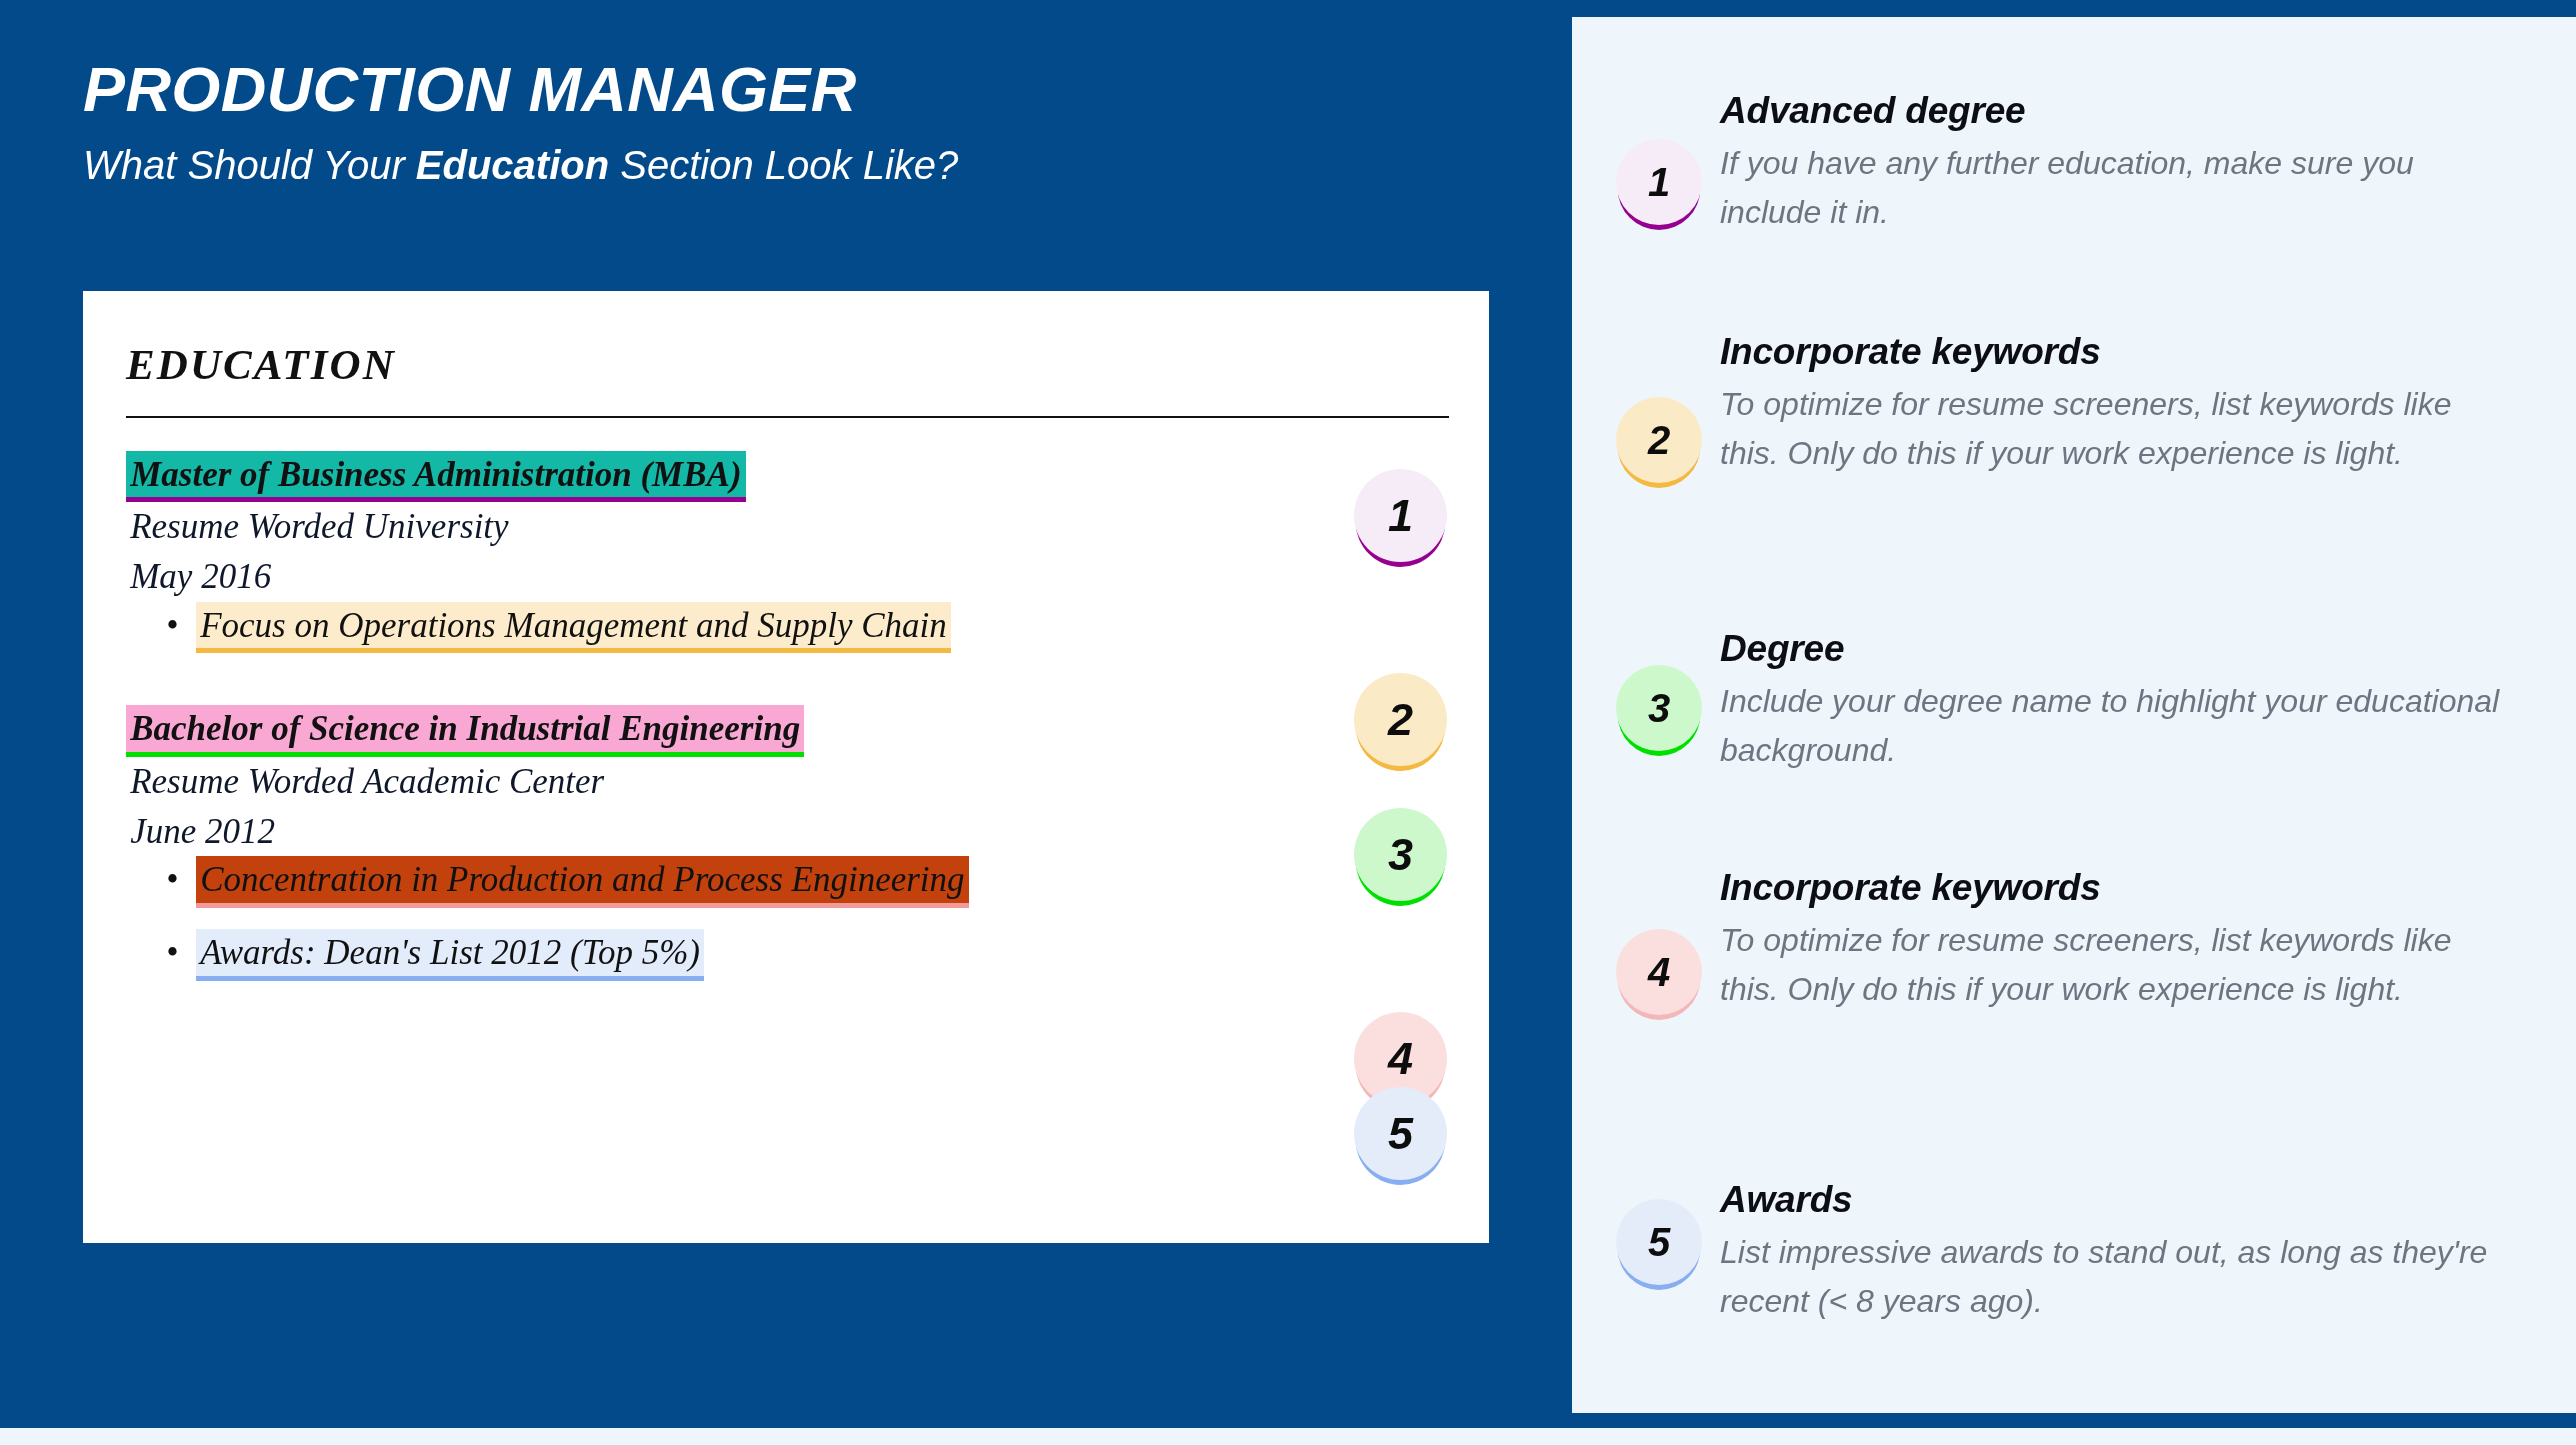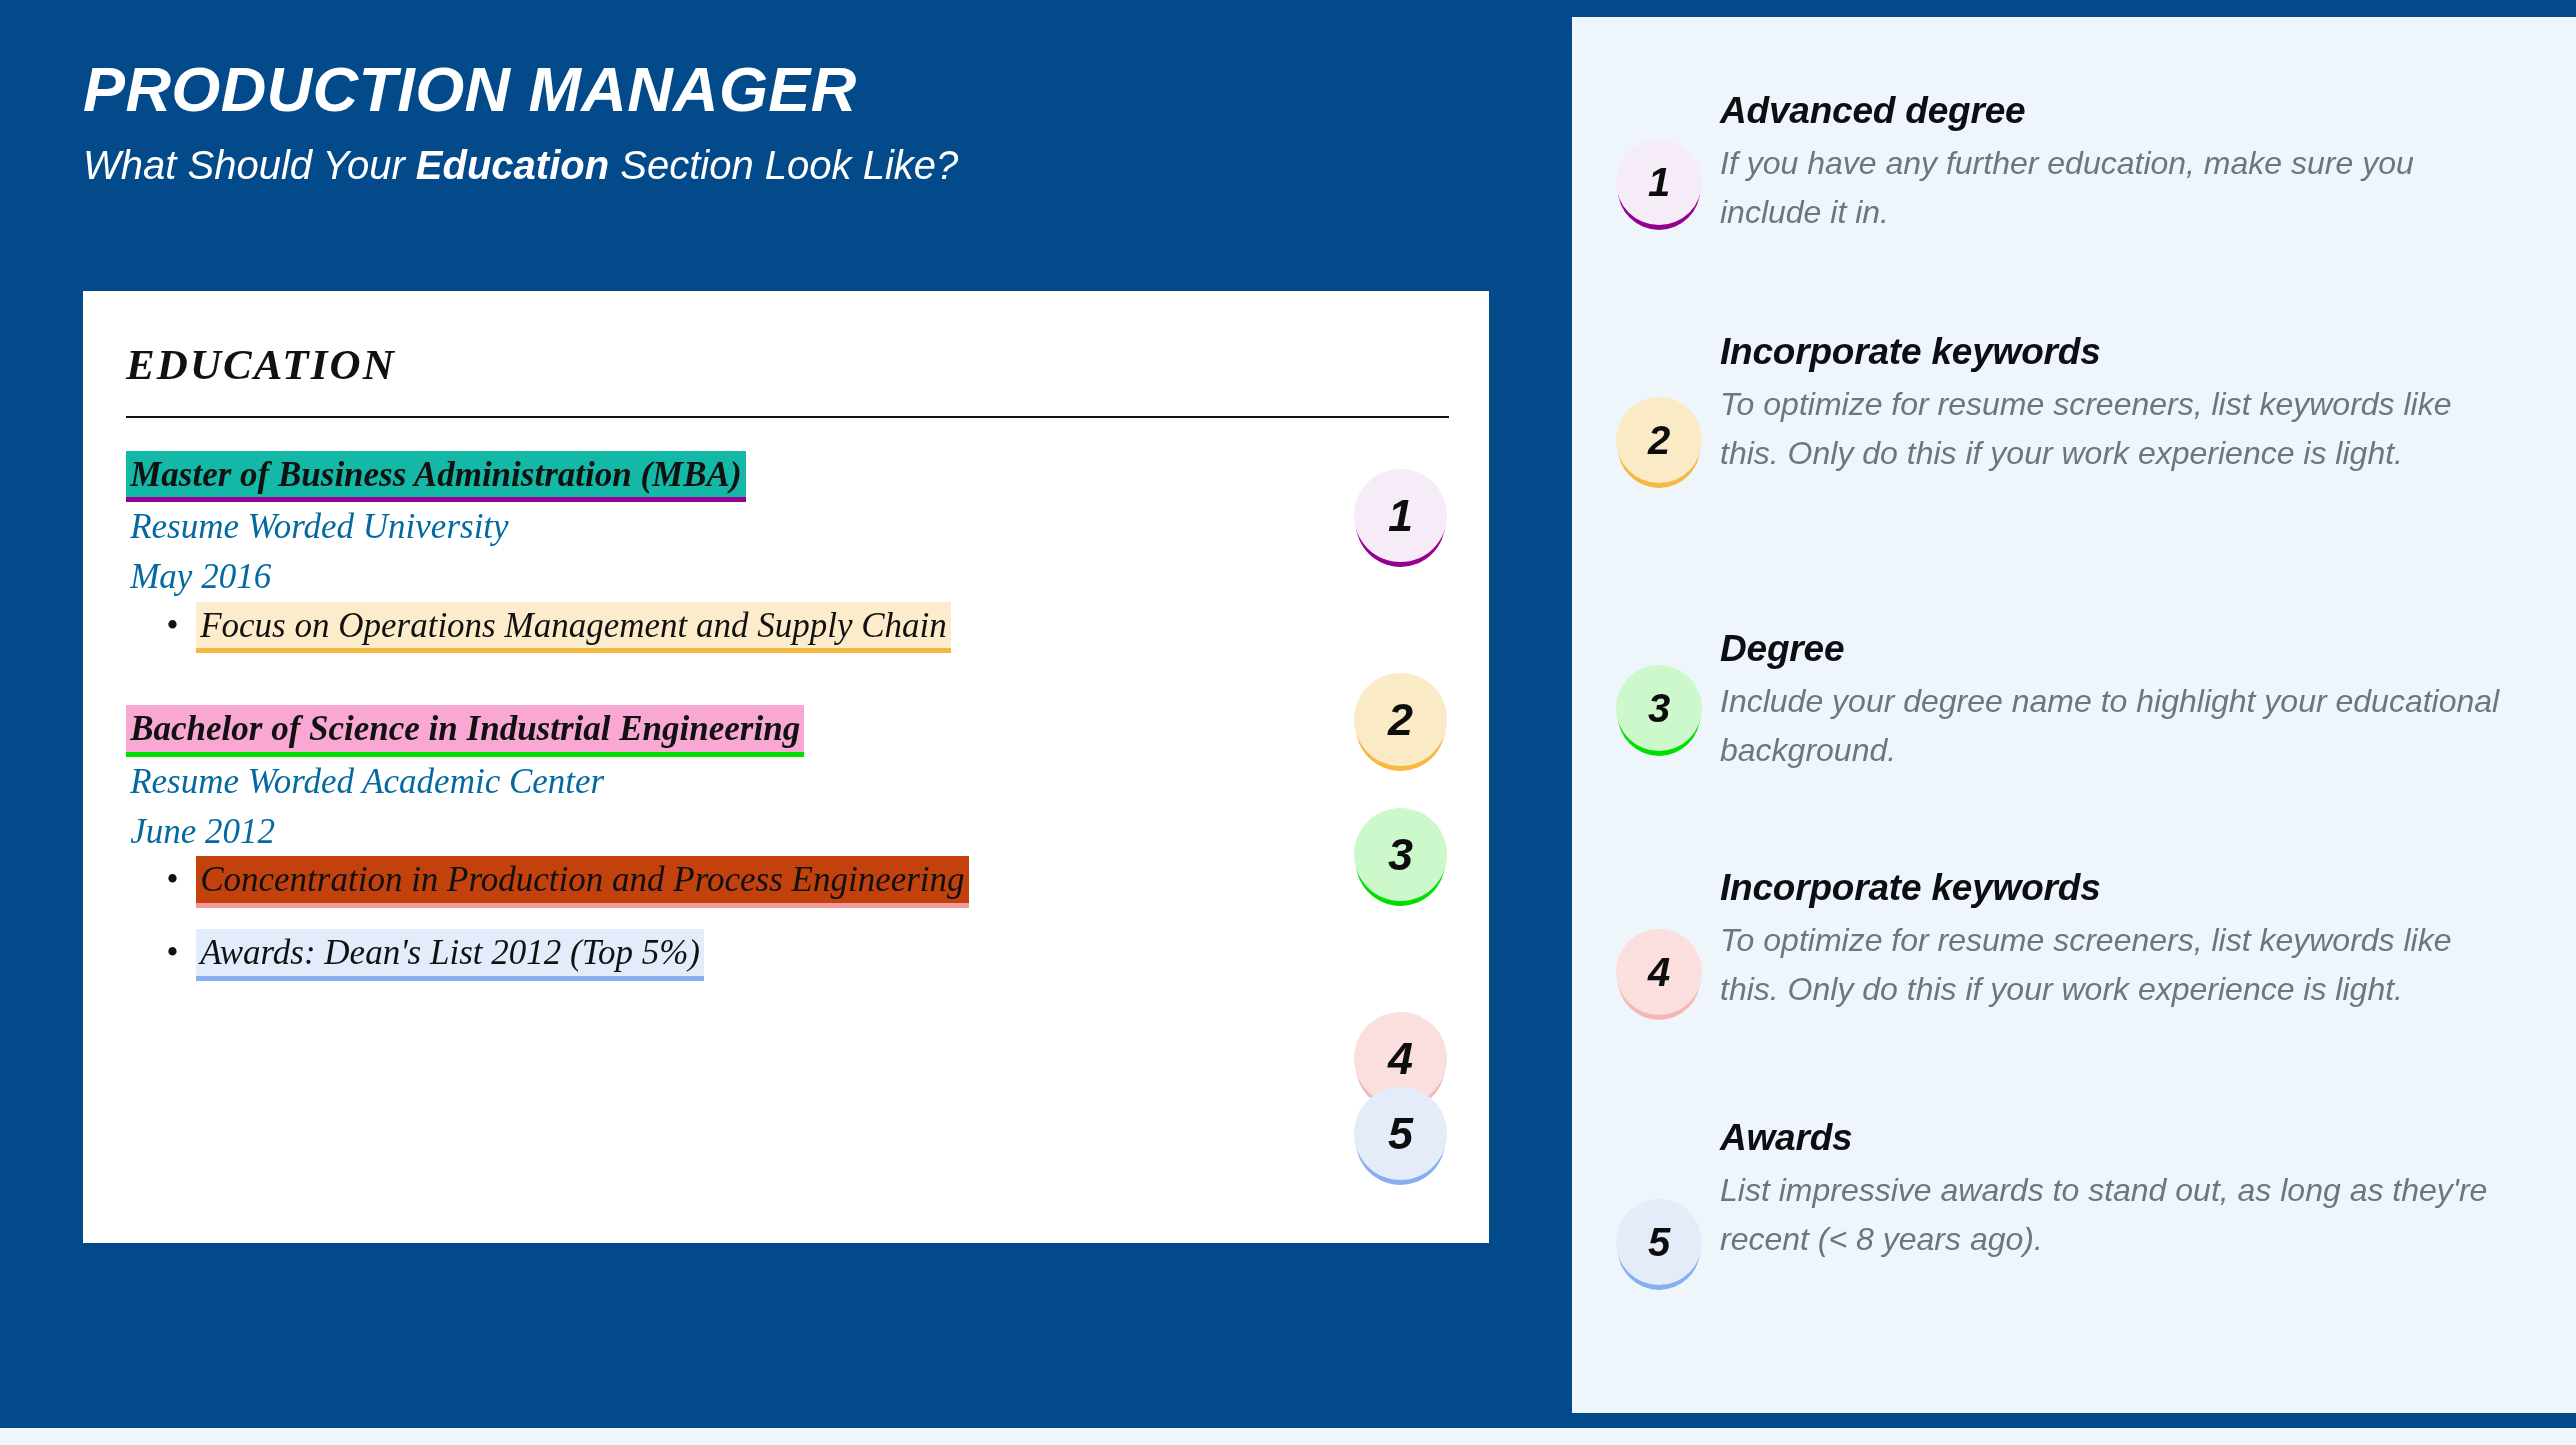--- a/index.html
+++ b/index.html
@@ -100,21 +100,21 @@
   .hl.bold { font-weight: 700; }
 
   .hl-purple { background: #14b8a6; border-bottom: 5.8px solid #96008f; }
   .hl-orange { background: #fceccb; border-bottom: 5.8px solid #f5b841; }
   .hl-green  { background: #f9a8d4; border-bottom: 5.8px solid #00e000; }
   .hl-pink   { background: #c2410c; border-bottom: 5.8px solid #f09a9a; }
   .hl-blue   { background: #e3ecfb; border-bottom: 5.8px solid #86aef0; }
 
   .plain-line {
     font-size: 35px;
-    color: #0369a1;
+    color: #0f172a;
     line-height: 1.42;
     padding-left: 4.2px;
   }
 
   .bullet-row {
     display: flex;
     align-items: flex-start;
     padding-left: 40px;
   }
   .bullet-row + .bullet-row { margin-top: 21.6px; }
@@ -269,17 +269,17 @@
   <div class="tip-body">Include your degree name to highlight your educational background.</div>
 </div>
 
 <div class="badge badge-panel b-pink tip-badge-wrap" style="top:929px;">4</div>
 <div class="tip-text" style="top:868px;">
   <div class="tip-title">Incorporate keywords</div>
   <div class="tip-body">To optimize for resume screeners, list keywords like this. Only do this if your work experience is light.</div>
 </div>
 
 <div class="badge badge-panel b-blue tip-badge-wrap" style="top:1199px;">5</div>
-<div class="tip-text" style="top:1118px;">
+<div class="tip-text" style="top:1180px;">
   <div class="tip-title">Awards</div>
   <div class="tip-body">List impressive awards to stand out, as long as they're recent (&lt; 8 years ago).</div>
 </div>
 
 
 </body></html>

